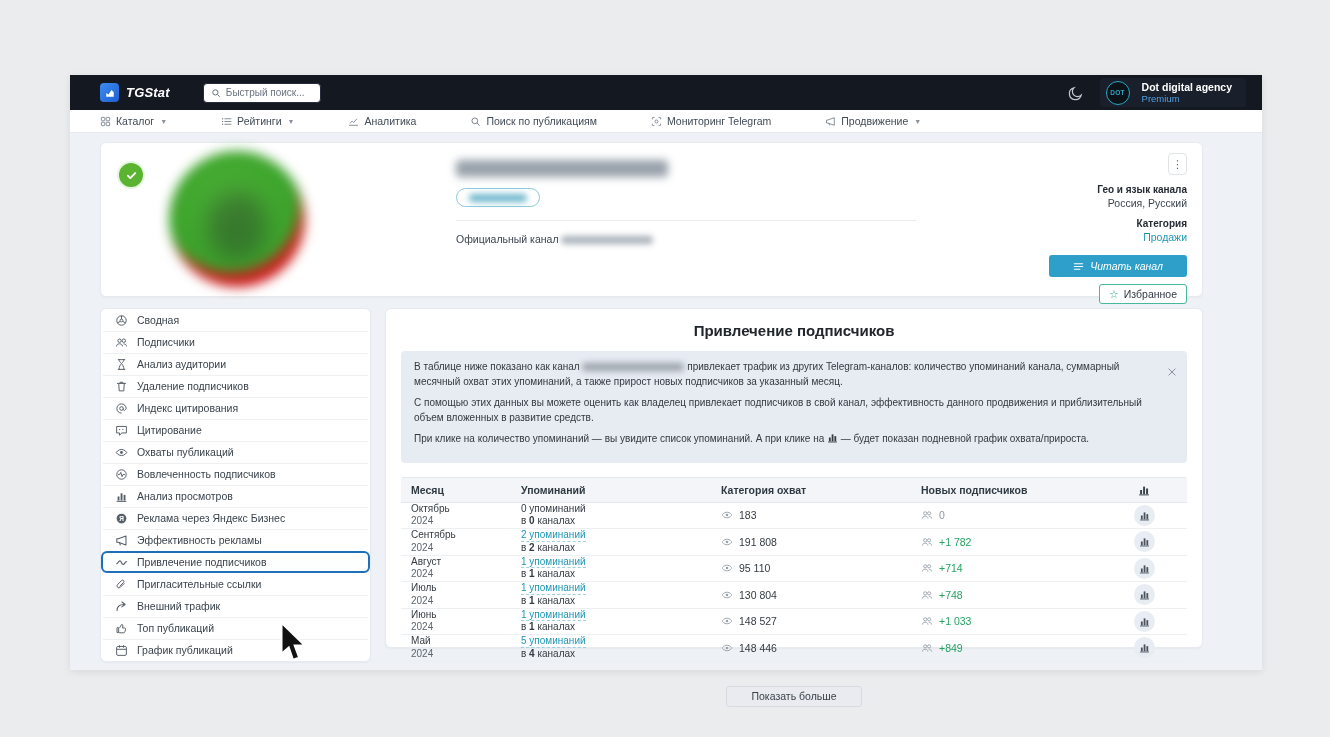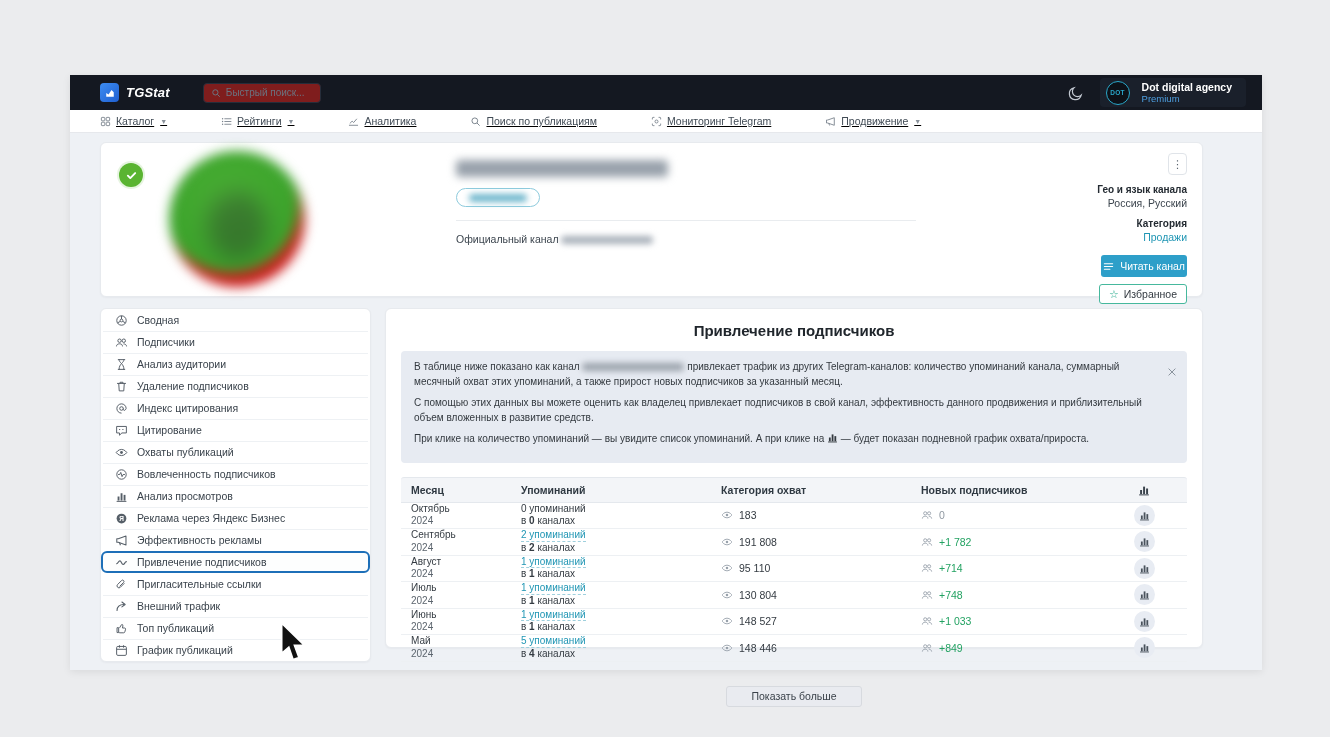--- a/index.html
+++ b/index.html
@@ -6,33 +6,33 @@
   html,body { width:1330px; height:737px; background:#ebecee; font-family:"Liberation Sans", sans-serif; overflow:hidden; }
 
   #ui-root { position:absolute; left:70px; top:75px; width:1192px; height:595px; background:#eef1f5; box-shadow:0 2px 8px rgba(0,0,0,.08); }
 
   
   .topbar { position:absolute; left:0; top:0; width:100%; height:35px; background:#141821; display:flex; align-items:center; padding:0 16px; }
   .logo { display:flex; align-items:center; gap:7px; margin-left:14px;font-style:italic; }
   .logo-box { width:19px; height:19px; border-radius:4px; background:linear-gradient(135deg,#3d8df2,#1f5fd0); display:flex; align-items:center; justify-content:center; }
   .logo-box svg { width:12px; height:12px; }
   .logo-text { color:#fff; font-size:13px; font-weight:bold; letter-spacing:.2px; }
-  .search-box { margin-left:33px; width:118px; height:20px; background:#7f1d1d; border:1px solid #262d3a; border-radius:4px; display:flex; align-items:center; padding:0 7px; gap:5px; color:#6b7380; }
+  .search-box { margin-left:33px; width:118px; height:20px; background:#ffffff; border:1px solid #262d3a; border-radius:4px; display:flex; align-items:center; padding:0 7px; gap:5px; color:#6b7380; }
   .search-box svg { width:10px; height:10px; flex:0 0 auto; }
   .search-box input { background:transparent; border:none; outline:none; color:#8b93a0; font-size:10px; width:100%; font-family:"Liberation Sans",sans-serif; }
   .search-box input::placeholder { color:#6b7380; }
   .topbar-right { margin-left:auto; display:flex; align-items:center; gap:16px; }
   .moon-btn { color:#c3c9d2; width:16px; height:16px; cursor:pointer; }
   .user-chip { display:flex; align-items:center; gap:12px; background:#1a202b; border-radius:4px; padding:3px 14px 3px 6px; height:29px; }
   .user-avatar { width:24px; height:24px; border-radius:50%; background:#0d1118; border:1.5px solid #2aa7c9; color:#2aa7c9; font-size:6.5px; font-weight:bold; display:flex; align-items:center; justify-content:center; letter-spacing:.3px; }
   .user-name { color:#fff; font-size:10.5px; font-weight:bold; line-height:1.2; }
   .user-plan { color:#4e9fe0; font-size:9.5px; line-height:1.2; }
 
   
-  .navbar { position:absolute; left:0; top:35px; width:100%; height:23px; background:#fff; border-bottom:1px solid #e6e8ec; display:flex; align-items:center; padding:8px 30px; gap:54px;text-decoration:underline; }
+  .navbar { position:absolute; left:0; top:35px; width:100%; height:23px; background:#fff; border-bottom:1px solid #e6e8ec; display:flex; align-items:center; padding:8px 30px; gap:54px; }
   .nav-item { display:flex; align-items:center; gap:5px; font-size:10.5px; color:#414b55; cursor:pointer; white-space:nowrap; }
   .nav-item .nav-icon { width:11px; height:11px; color:#7a838d; display:inline-flex; }
   .nav-item .nav-icon svg { width:11px; height:11px; }
   .nav-item .chev { font-size:7px; color:#8a929b; margin-left:1px; }
 
   
   .card { background:#fff; border:1px solid #e7eaee; border-radius:6px; box-shadow:0 1px 2px rgba(20,30,50,.04); }
   .channel-card { position:absolute; left:30px; top:67px; width:1103px; height:155px; }
   .verified-badge { position:absolute; left:18px; top:20px; width:24px; height:24px; border-radius:50%; background:#5ab431; display:flex; align-items:center; justify-content:center; box-shadow:0 0 0 2px rgba(90,180,49,.15); }
   .verified-badge svg { width:13px; height:13px; }
@@ -47,21 +47,21 @@
   .ch-official { margin-top:12px; font-size:10.5px; color:#3c454e; }
   .ch-official .blur-line { height:8px; width:92px; filter:blur(3px); }
   .ch-links { margin-top:10px; font-size:10.5px; }
   .teal-link { color:#2096b4; text-decoration:none; border-bottom:1px dashed #9fd0dd; cursor:pointer; }
   .link-sep { color:#9aa3ac; margin:0 5px; }
   .channel-side { position:absolute; right:15px; top:10px; display:flex; flex-direction:column; align-items:flex-end; }
   .kebab-btn { width:19px; height:22px; border:1px solid #e0e4e9; border-radius:4px; background:#fff; color:#5a646e; font-size:11px; line-height:20px; text-align:center; cursor:pointer; }
   .side-label { margin-top:9px; font-size:10px; font-weight:bold; color:#242b32; }
   .side-value { margin-top:2px; font-size:10.5px; color:#3c454e; }
   .side-value a { color:#2096b4; text-decoration:none; cursor:pointer; }
-  .read-btn { margin-top:12px; height:22px; background:#2e9fc9; border:none; border-radius:3px; color:#fff; font-size:10.5px; padding:0 2px; display:flex; align-items:center; gap:6px; cursor:pointer; font-family:"Liberation Sans",sans-serif; }
+  .read-btn { margin-top:12px; height:22px; background:#2e9fc9; border:none; border-radius:3px; color:#fff; font-size:10.5px; padding:0 24px; display:flex; align-items:center; gap:6px; cursor:pointer; font-family:"Liberation Sans",sans-serif;font-style:italic; }
   .read-btn svg { width:11px; height:11px; }
   .fav-btn { margin-top:7px; height:20px; background:#fff; border:1px solid #46b89d; border-radius:3px; color:#333a41; font-size:10.5px; padding:0 9px; display:flex; align-items:center; gap:5px; cursor:pointer; font-family:"Liberation Sans",sans-serif; }
   .fav-btn .star { color:#2fae90; font-size:11px; }
 
   
   .sidebar-card { position:absolute; left:30px; top:233px; width:271px; padding:0; overflow:hidden; }
   .side-item { position:relative; height:22px; display:flex; align-items:center; gap:9px; padding:0 12px; font-size:10.5px; color:#3a434c; cursor:pointer; border:2px solid transparent; border-radius:6px; }
   .side-item + .side-item::before { content:""; position:absolute; left:0; right:0; top:-2px; border-top:1px solid #eef1f4; }
   .side-item .s-icon { width:13px; height:13px; color:#565f68; display:inline-flex; flex:0 0 auto; }
   .side-item .s-icon svg { width:13px; height:13px; }

